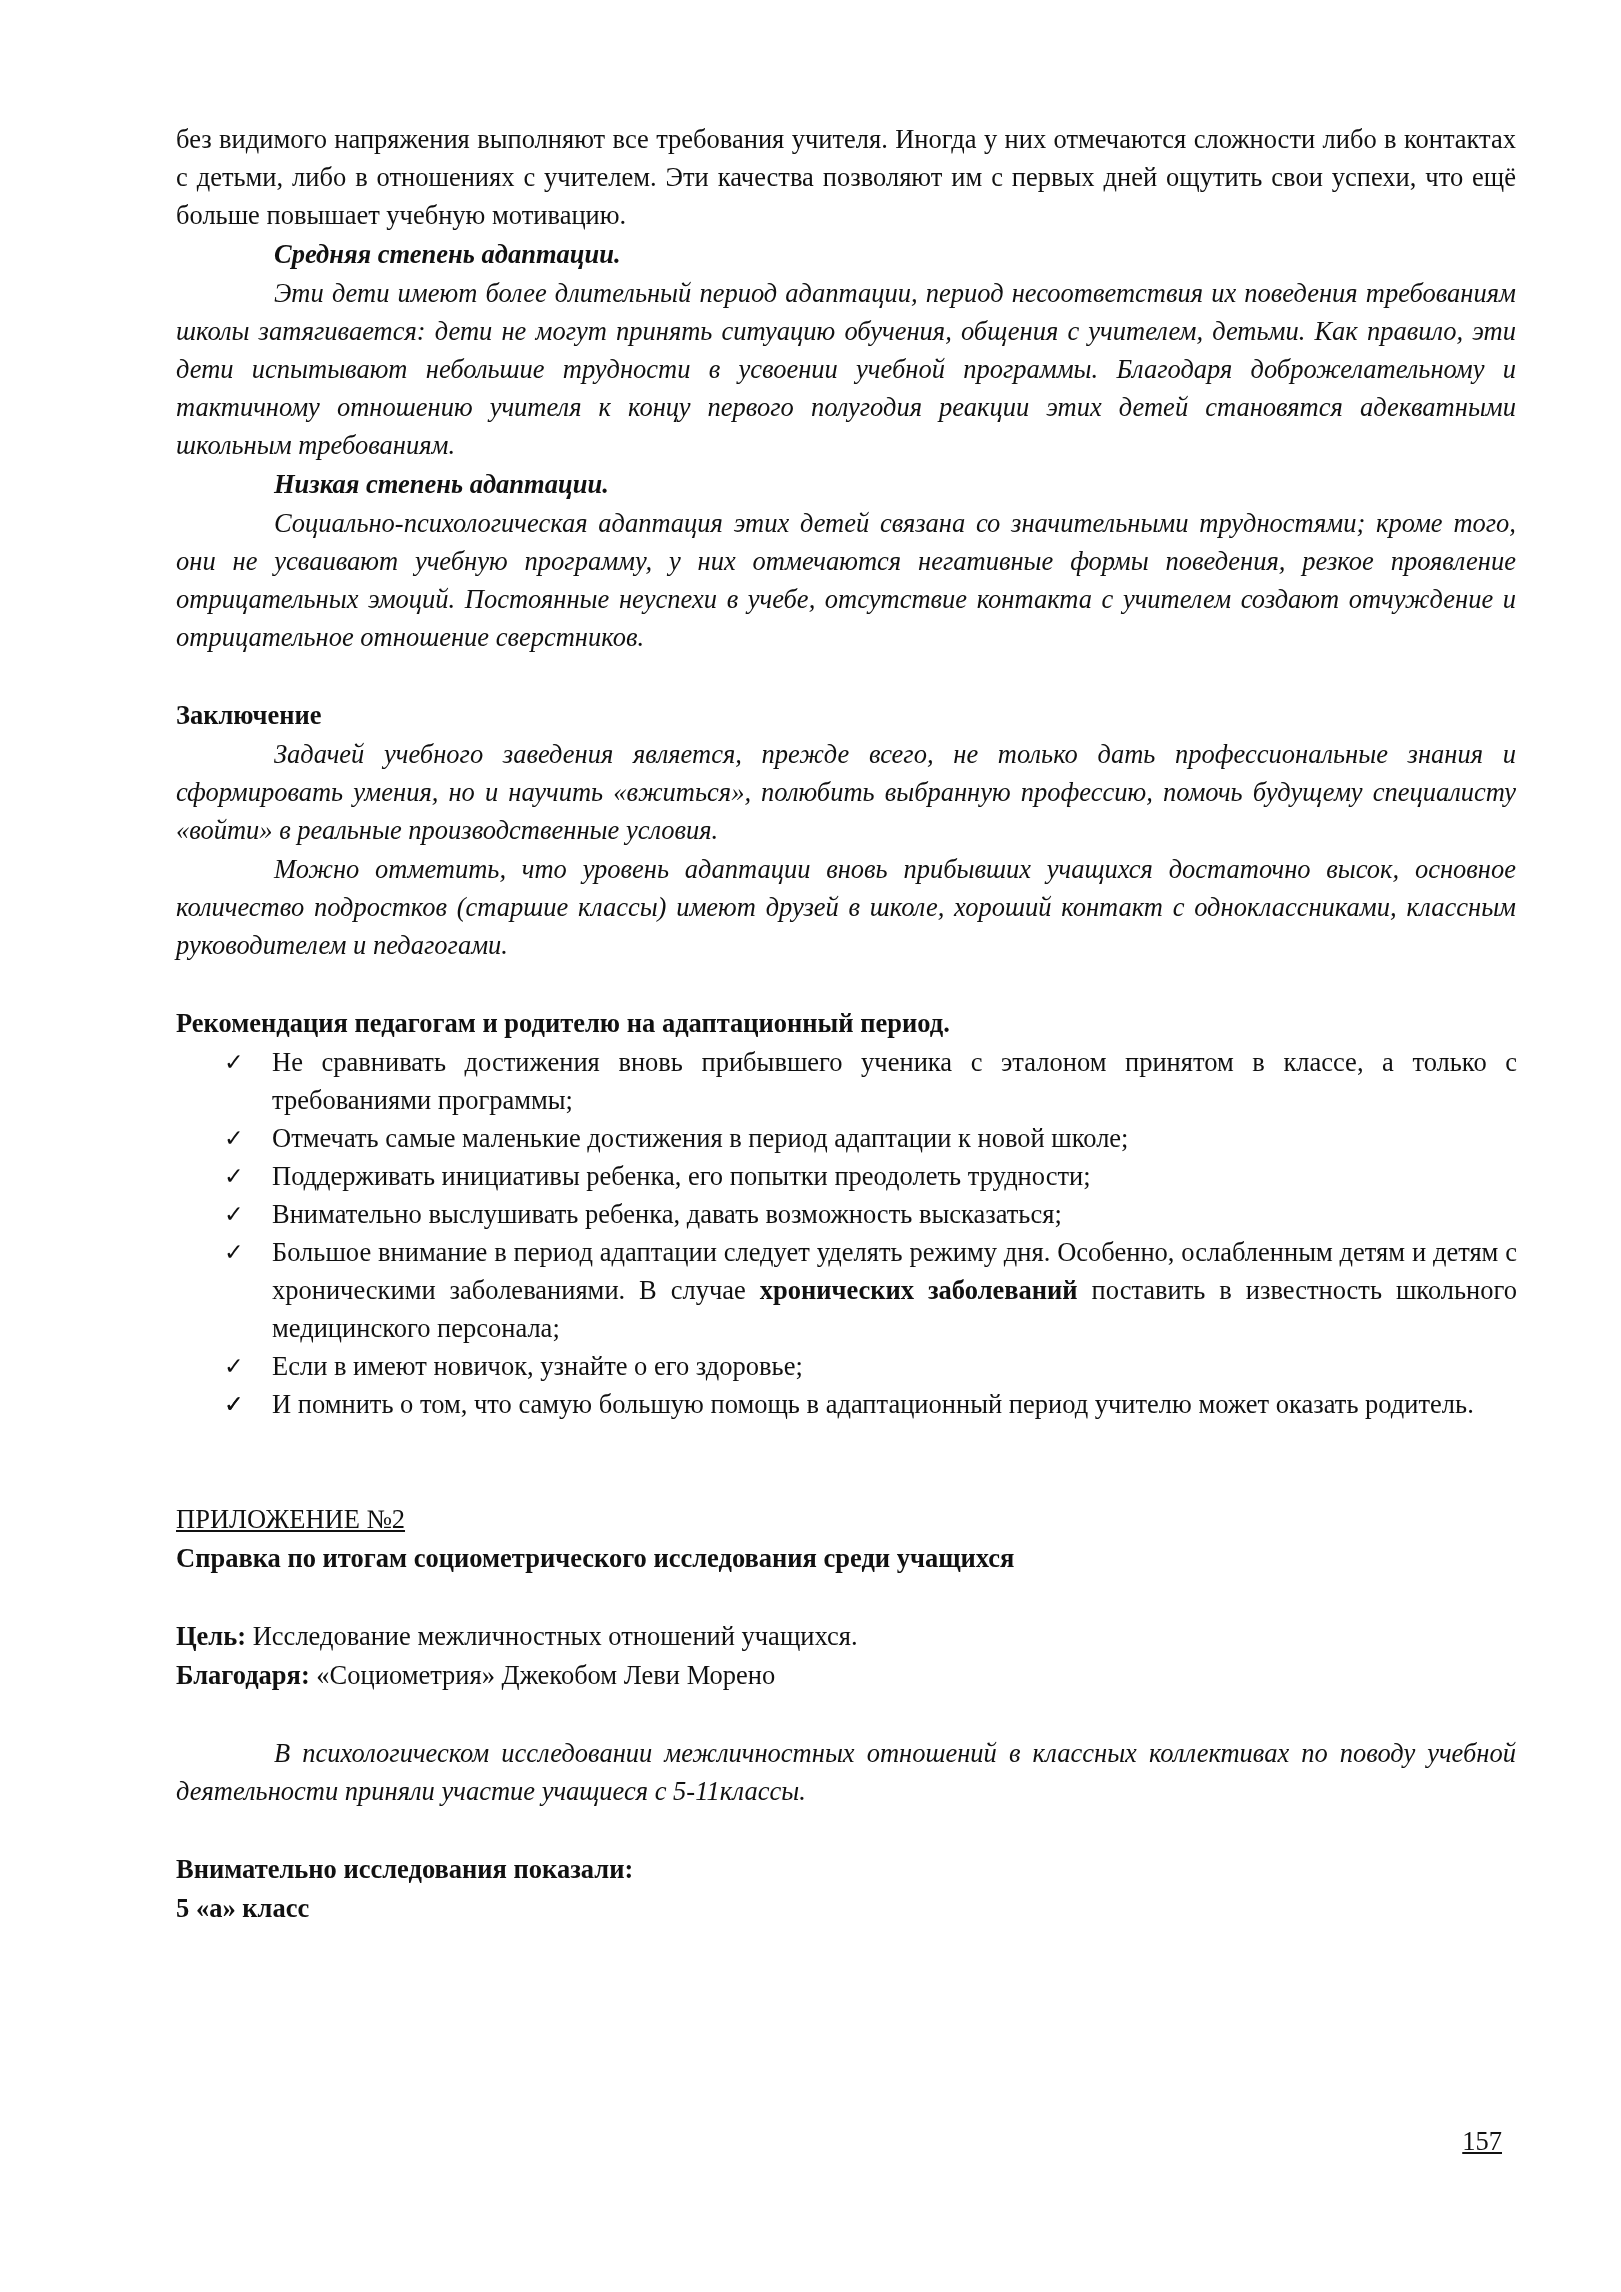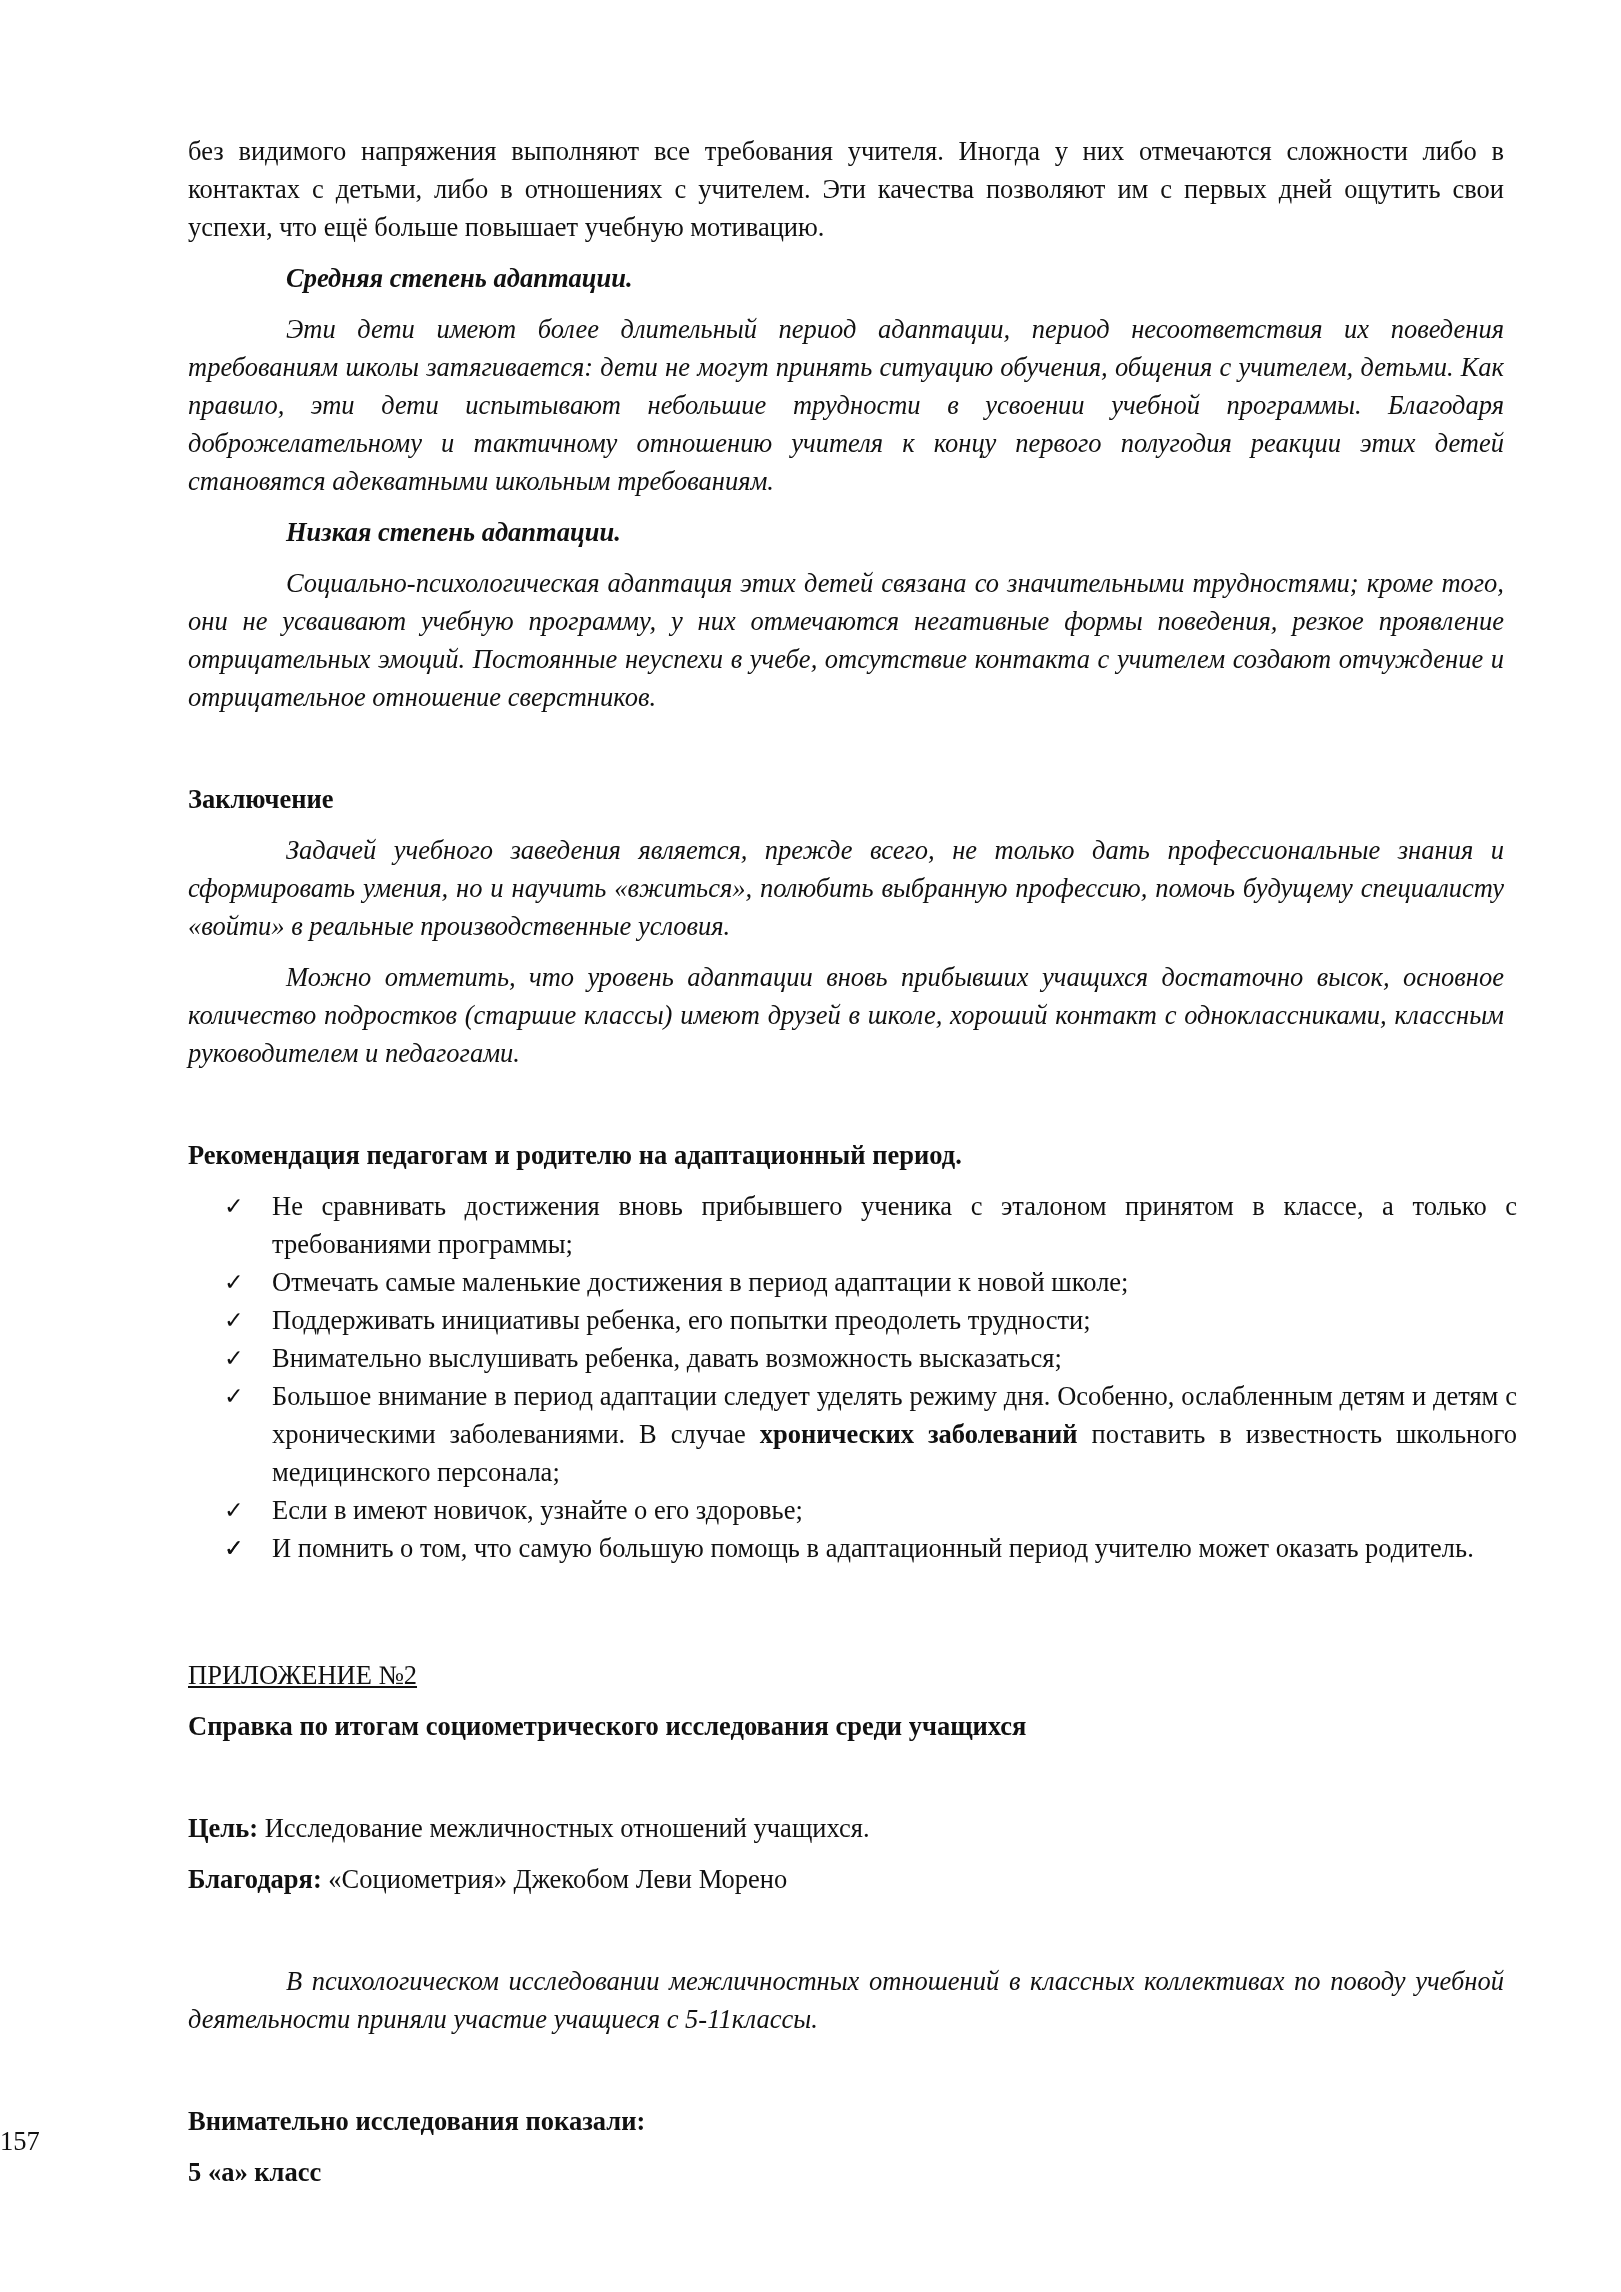--- a/index.html
+++ b/index.html
@@ -1,30 +1,30 @@
 <!DOCTYPE html>
 <html><head>
 <meta charset="utf-8">
 <style>
   html, body { margin:0; padding:0; background:#ffffff; }
   body { width:1621px; height:2293px; position:relative; overflow:hidden;
          font-family:"Liberation Serif", "DejaVu Serif", serif; color:#111; }
   .page { position:absolute; left:175px; top:119px; width:1342px;
           font-size:26.5px; line-height:38px; }
-  .p { text-align:justify; text-align-last:left; margin:13px; }
+  .p { text-align:justify; text-align-last:left; margin:1px; }
   .ind { text-indent:98px;font-style:italic; }
   .b { font-weight:bold; }
   .gap { height:38px; }
   .center { text-align:right; }
   .right { text-align:right;text-decoration:underline; }
   .list { list-style:none; margin:0; padding:0; }
   .li { position:relative; padding-left:97px; text-align:justify; text-align-last:left; }
   .check { position:absolute; left:49px; top:0; font-family:"DejaVu Sans", sans-serif; font-size:23.5px; }
-  .pagenum { position:absolute; left:0; width:1502px; top:2122px; text-align:left;
-             font-size:26.5px; line-height:38px; }
+  .pagenum { position:absolute; left:0; width:1502px; top:2122px; text-align:right;
+             font-size:26.5px; line-height:38px;text-decoration:underline; }
 </style>
 </head>
 <body>
 
 <div class="page">
 
   <p class="p">без видимого напряжения выполняют все требования учителя. Иногда у них отмечаются сложности либо в контактах с детьми, либо в отношениях с учителем. Эти качества позволяют им с первых дней ощутить свои успехи, что ещё больше повышает учебную мотивацию.</p>
 
   <p class="p ind b">Средняя степень адаптации.</p>
   <p class="p ind">Эти дети имеют более длительный период адаптации, период несоответствия их поведения требованиям школы затягивается: дети не могут принять ситуацию обучения, общения с учителем, детьми. Как правило, эти дети испытывают небольшие трудности в усвоении учебной программы. Благодаря доброжелательному и тактичному отношению учителя к концу первого полугодия реакции этих детей становятся адекватными школьным требованиям.</p>

